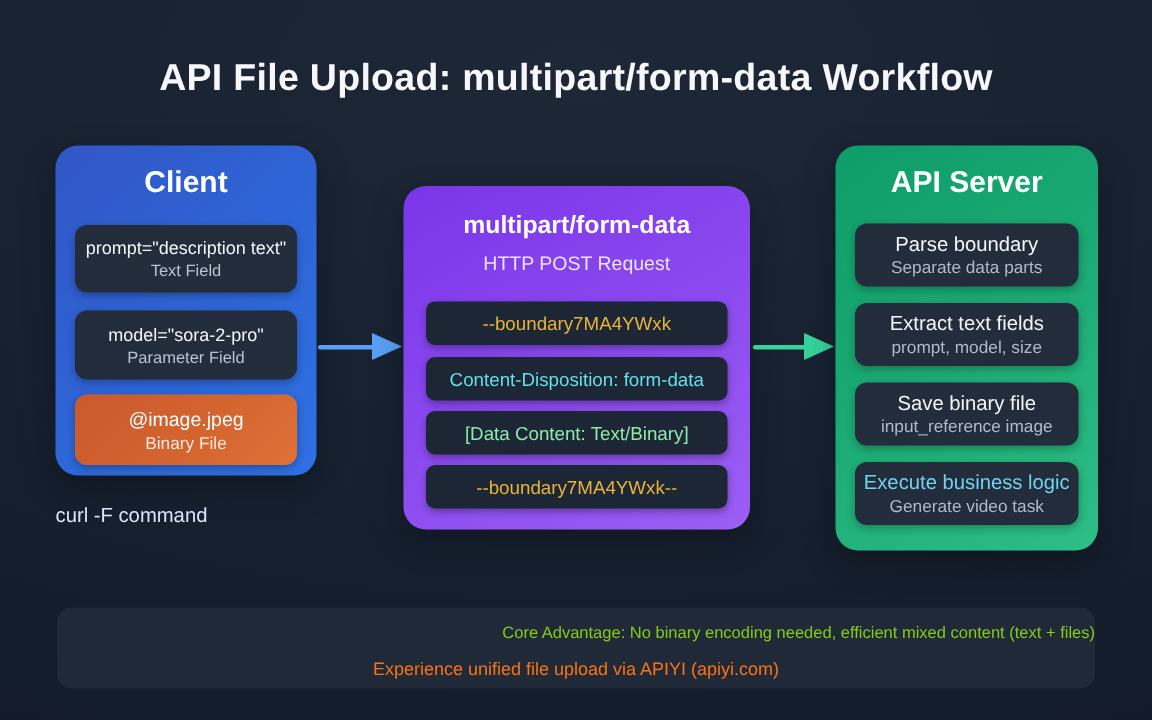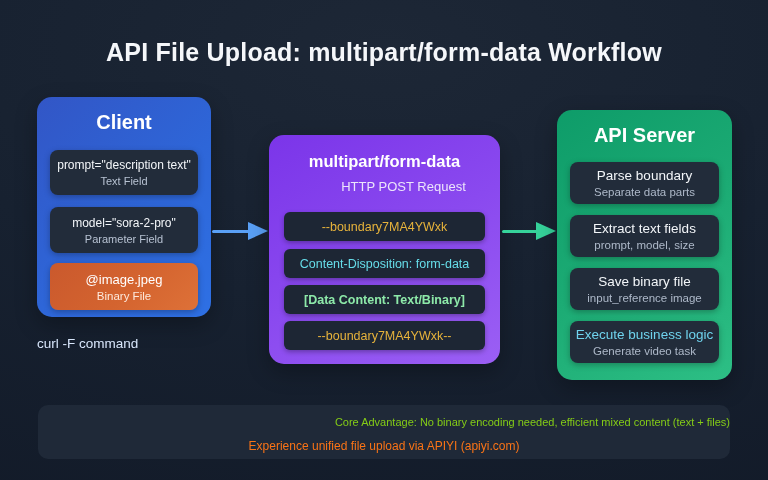--- a/index.html
+++ b/index.html
@@ -8,49 +8,49 @@
     font-family:"Liberation Sans","DejaVu Sans",sans-serif;
     background:radial-gradient(130% 110% at 50% 10%, #1d2736 0%, #172130 48%, #121a28 100%);
   }
   .page-title{
     position:absolute;top:38px;left:0;width:768px;text-align:center;
     font-size:25px;font-weight:700;color:#f5f7fa;letter-spacing:.2px;
   }
   .box{position:absolute;border-radius:15px;box-shadow:0 8px 22px rgba(0,0,0,.28);}
   .client-box{left:37px;top:97px;width:174px;height:220px;
     background:linear-gradient(135deg,#3256c6 0%,#2e66d8 55%,#2e70e4 100%);}
-  .mp-box{left:269px;top:135px;width:231px;height:229px;
+  .mp-box{left:269px;top:124px;width:231px;height:229px;
     background:linear-gradient(150deg,#7b35e9 0%,#8a49ef 50%,#9b5ff4 100%);}
   .srv-box{left:557px;top:97px;width:175px;height:270px;
-    background:linear-gradient(145deg,#0e9c69 0%,#1cab74 50%,#2dbf85 100%);margin-top:13px;}
+    background:linear-gradient(145deg,#0e9c69 0%,#1cab74 50%,#2dbf85 100%);}
   .box-title{position:absolute;left:0;width:100%;text-align:center;
     color:#ffffff;font-weight:700;}
   .client-box .box-title,.srv-box .box-title{top:14px;font-size:20px;}
   .mp-box .box-title{top:17px;font-size:16.5px;}
   .mp-sub{position:absolute;top:44px;left:0;width:100%;text-align:center;
-    font-size:13px;color:#ece4fb;padding-left:19px;}
+    font-size:13px;color:#ece4fb;}
   .card{position:absolute;left:13px;right:13px;background:#222c3a;border-radius:8px;
     display:flex;flex-direction:column;align-items:center;justify-content:center;
     gap:3px;box-shadow:0 2px 6px rgba(0,0,0,.28);}
   .card .main{font-size:12px;font-weight:500;color:#f3f6f9;white-space:nowrap;}
   .card .sub{font-size:11px;color:#b7c2d2;white-space:nowrap;}
   .srv-box .card .main{font-size:13.5px;}
   .srv-box .card .sub{font-size:11.5px;color:#aeb9c9;}
   .c-card1{top:53px;height:45px;}
   .c-card2{top:110px;height:46px;}
   .c-card3{top:166px;height:47px;
     background:linear-gradient(135deg,#ca592d 0%,#d4642f 55%,#de7138 100%);}
   .c-card3 .main{font-size:13px;color:#ffffff;}
   .c-card3 .sub{color:#fde9dc;font-size:11.5px;}
   .client-footer{position:absolute;top:239px;left:0;width:100%;text-align:left;
     font-size:13.5px;color:#d8e6fb;}
   .mp-line{position:absolute;left:15px;right:15px;height:29px;background:#1d2634;
     border-radius:6px;display:flex;align-items:center;justify-content:center;
     font-size:12.5px;white-space:nowrap;box-shadow:0 2px 5px rgba(0,0,0,.3);}
-  .mp-l1{top:77px;} .mp-l2{top:114px;} .mp-l3{top:150px;font-weight:bold;} .mp-l4{top:186px;}
+  .mp-l1{top:77px;} .mp-l2{top:114px;} .mp-l3{top:150px;} .mp-l4{top:186px;}
   .s-card1{top:52px;height:42px;}
   .s-card2{top:105px;height:42px;}
   .s-card3{top:158px;height:42px;}
   .s-card4{top:211px;height:42px;}
   .arrow{position:absolute;}
   .arrow .shaft{position:absolute;height:3.5px;border-radius:2px;}
   .arrow .head{position:absolute;width:0;height:0;
     border-top:9px solid transparent;border-bottom:9px solid transparent;}
   .arrow-blue .shaft{left:0;top:7.5px;width:38px;background:#5aa0f6;}
   .arrow-blue .head{left:36px;top:0;border-left:20px solid #5aa0f6;}

